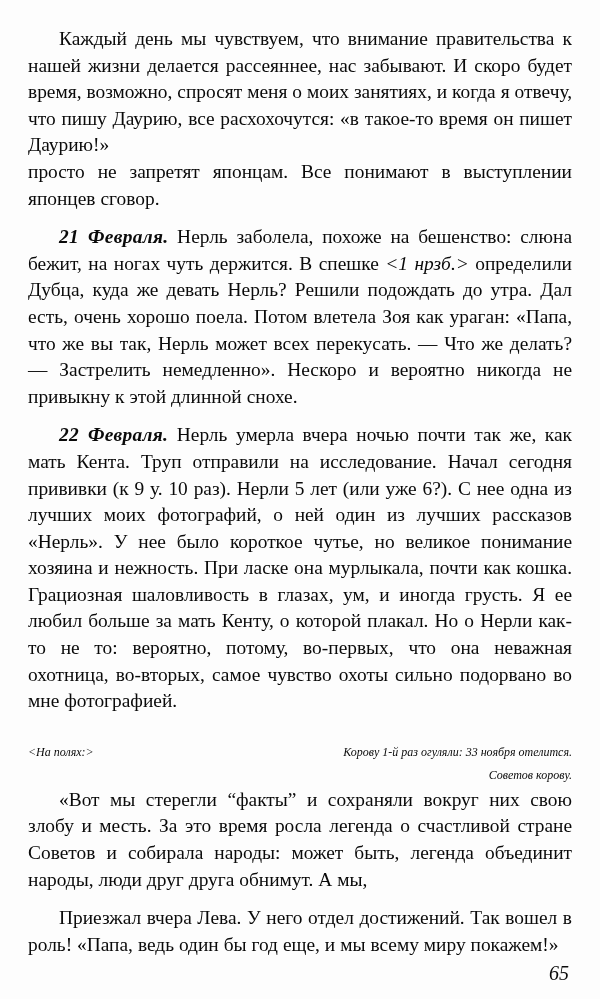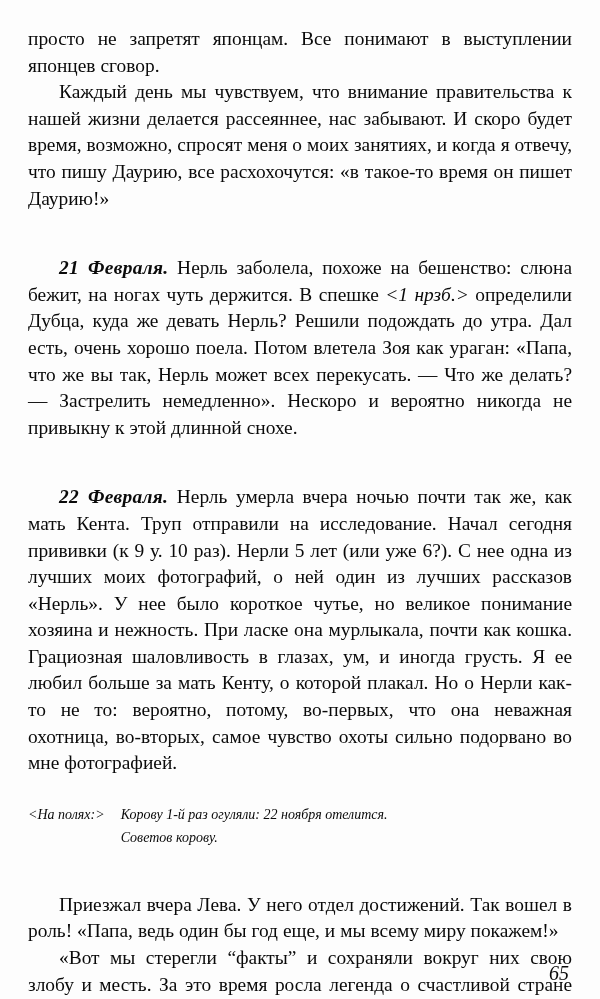--- a/index.html
+++ b/index.html
@@ -33,40 +33,41 @@
     text-justify: inter-word;
     text-indent: 31px;
     -webkit-hyphens: manual;
     hyphens: manual;
     word-spacing: 0.1px;
   }
   p.para.noindent {
     text-indent: 0;
   }
   p.para.entry {
-    margin-top: 43px;
+    margin-top: 12px;
   }
   p.para.last-line-free {
     text-align-last: left;
   }
   .date-head {
     font-weight: bold;
     font-style: italic;
     letter-spacing: 0.3px;
   }
   .ital {
     font-style: italic;
   }
   .margin-note {
     margin-top: 26px;
-    font-size: 14px;
+    font-size: 12px;
     line-height: 23px;
     font-style: italic;
     display: flex;
     align-items: flex-start;
+    text-align: right;
   }
   .margin-note-label {
     flex: 0 0 auto;
     white-space: nowrap;
     padding-right: 16px;
   }
   .margin-note-body {
     flex: 1 1 auto;
   }
   .margin-note-body div {
@@ -82,41 +83,41 @@
     margin-left: 20px;
   }
 </style>
 </head>
 <body>
 
 <div id="page">
 
   <div id="text-column">
 
+    <p class="para last-line-free">Каждый день мы чувствуем, что внимание правительства к нашей жизни делается рассеяннее, нас забывают. И скоро будет время, возможно, спросят меня о моих занятиях, и когда я отвечу, что пишу Даурию, все расхохочутся: «в такое-то время он пишет Даурию!»</p>
+
     <p class="para noindent last-line-free">просто не запретят японцам. Все понимают в выступлении японцев сговор.</p>
-
-    <p class="para last-line-free">Каждый день мы чувствуем, что внимание правительства к нашей жизни делается рассеяннее, нас забывают. И скоро будет время, возможно, спросят меня о моих занятиях, и когда я отвечу, что пишу Даурию, все расхохочутся: «в такое-то время он пишет Даурию!»</p>
 
     <p class="para entry last-line-free">
       <span class="date-head">21 Февраля.</span><span> Нерль заболела, похоже на бешенство: слюна бежит, на ногах чуть держится. В спешке </span><span class="ital">&lt;1 нрзб.&gt;</span><span> определили Дубца, куда же девать Нерль? Решили подождать до утра. Дал есть, очень хорошо поела. Потом влетела Зоя как ураган: «Папа, что же вы так, Нерль может всех перекусать. — Что же делать? — Застрелить немедленно». Нескоро и вероятно никогда не привыкну к этой длинной снохе.</span>
     </p>
 
     <p class="para entry last-line-free">
       <span class="date-head">22 Февраля.</span><span> Нерль умерла вчера ночью почти так же, как мать Кента. Труп отправили на исследование. Начал сегодня прививки (к 9 у. 10 раз). Нерли 5 лет (или уже 6?). С нее одна из лучших моих фотографий, о ней один из лучших рассказов «Нерль». У нее было короткое чутье, но великое понимание хозяина и нежность. При ласке она мурлыкала, почти как кошка. Грациозная шаловливость в глазах, ум, и иногда грусть. Я ее любил больше за мать Кенту, о которой плакал. Но о Нерли как-то не то: вероятно, потому, во-первых, что она неважная охотница, во-вторых, самое чувство охоты сильно подорвано во мне фотографией.</span>
     </p>
 
     <div class="margin-note">
       <span class="margin-note-label">&lt;На полях:&gt;</span>
       <div class="margin-note-body">
-        <div>Корову 1-й раз огуляли: 22 ноября отелится.</div>
+        <div>Корову 1-й раз огуляли: 33 ноября отелится.</div>
         <div>Советов корову.</div>
       </div>
     </div>
 
+    <p class="para last-line-free">«Вот мы стерегли “факты” и сохраняли вокруг них свою злобу и месть. За это время росла легенда о счастливой стране Советов и собирала народы: может быть, легенда объединит народы, люди друг друга обнимут. А мы,</p>
+
     <p class="para entry last-line-free">Приезжал вчера Лева. У него отдел достижений. Так вошел в роль! «Папа, ведь один бы год еще, и мы всему миру покажем!»</p>
-
-    <p class="para last-line-free">«Вот мы стерегли “факты” и сохраняли вокруг них свою злобу и месть. За это время росла легенда о счастливой стране Советов и собирала народы: может быть, легенда объединит народы, люди друг друга обнимут. А мы,</p>
 
   </div>
 
   <div id="page-number">65</div>
 
 </div>
 
 </body></html>

